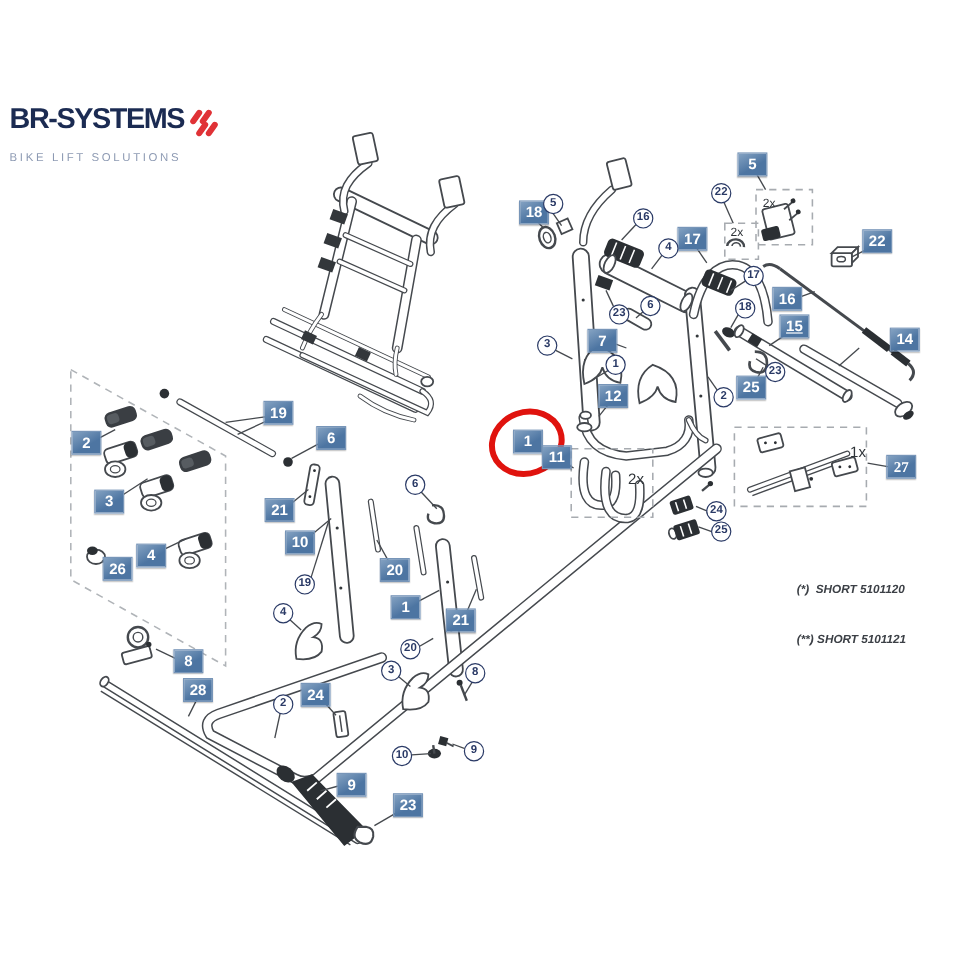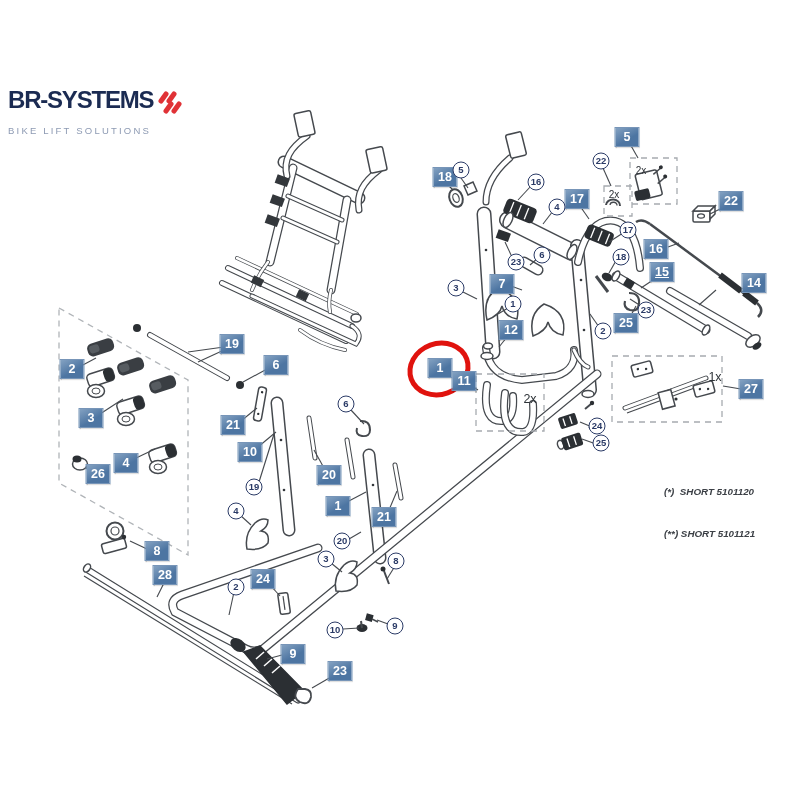--- a/index.html
+++ b/index.html
@@ -377,21 +377,21 @@
       <div class="badge" style="left: 731px; top: 201px;">22</div>
       <div class="badge" style="left: 656px; top: 249px;">16</div>
       <div class="badge" style="left: 662px; top: 272px; text-decoration: underline;">15</div>
       <div class="badge" style="left: 754px; top: 283px;">14</div>
       <div class="badge" style="left: 502px; top: 284px;">7</div>
       <div class="badge" style="left: 511px; top: 330px;">12</div>
       <div class="badge" style="left: 440px; top: 368px;">1</div>
       <div class="red-ring" style="left: 439px; top: 369px;"></div>
       <div class="badge" style="left: 464px; top: 381px;">11</div>
       <div class="badge" style="left: 626px; top: 323px;">25</div>
-      <div class="badge" style="left: 751px; top: 389px;">27</div>
+      <div class="badge" style="left: 751px; top: 389px; font-family: Liberation Serif, serif;">27</div>
       <div class="badge" style="left: 232px; top: 344px;">19</div>
       <div class="badge" style="left: 276px; top: 365px;">6</div>
       <div class="badge" style="left: 72px; top: 369px;">2</div>
       <div class="badge" style="left: 91px; top: 418px;">3</div>
       <div class="badge" style="left: 233px; top: 425px;">21</div>
       <div class="badge" style="left: 126px; top: 463px;">4</div>
       <div class="badge" style="left: 98px; top: 474px;">26</div>
       <div class="badge" style="left: 250px; top: 452px;">10</div>
       <div class="badge" style="left: 329px; top: 475px;">20</div>
       <div class="badge" style="left: 338px; top: 506px;">1</div>

